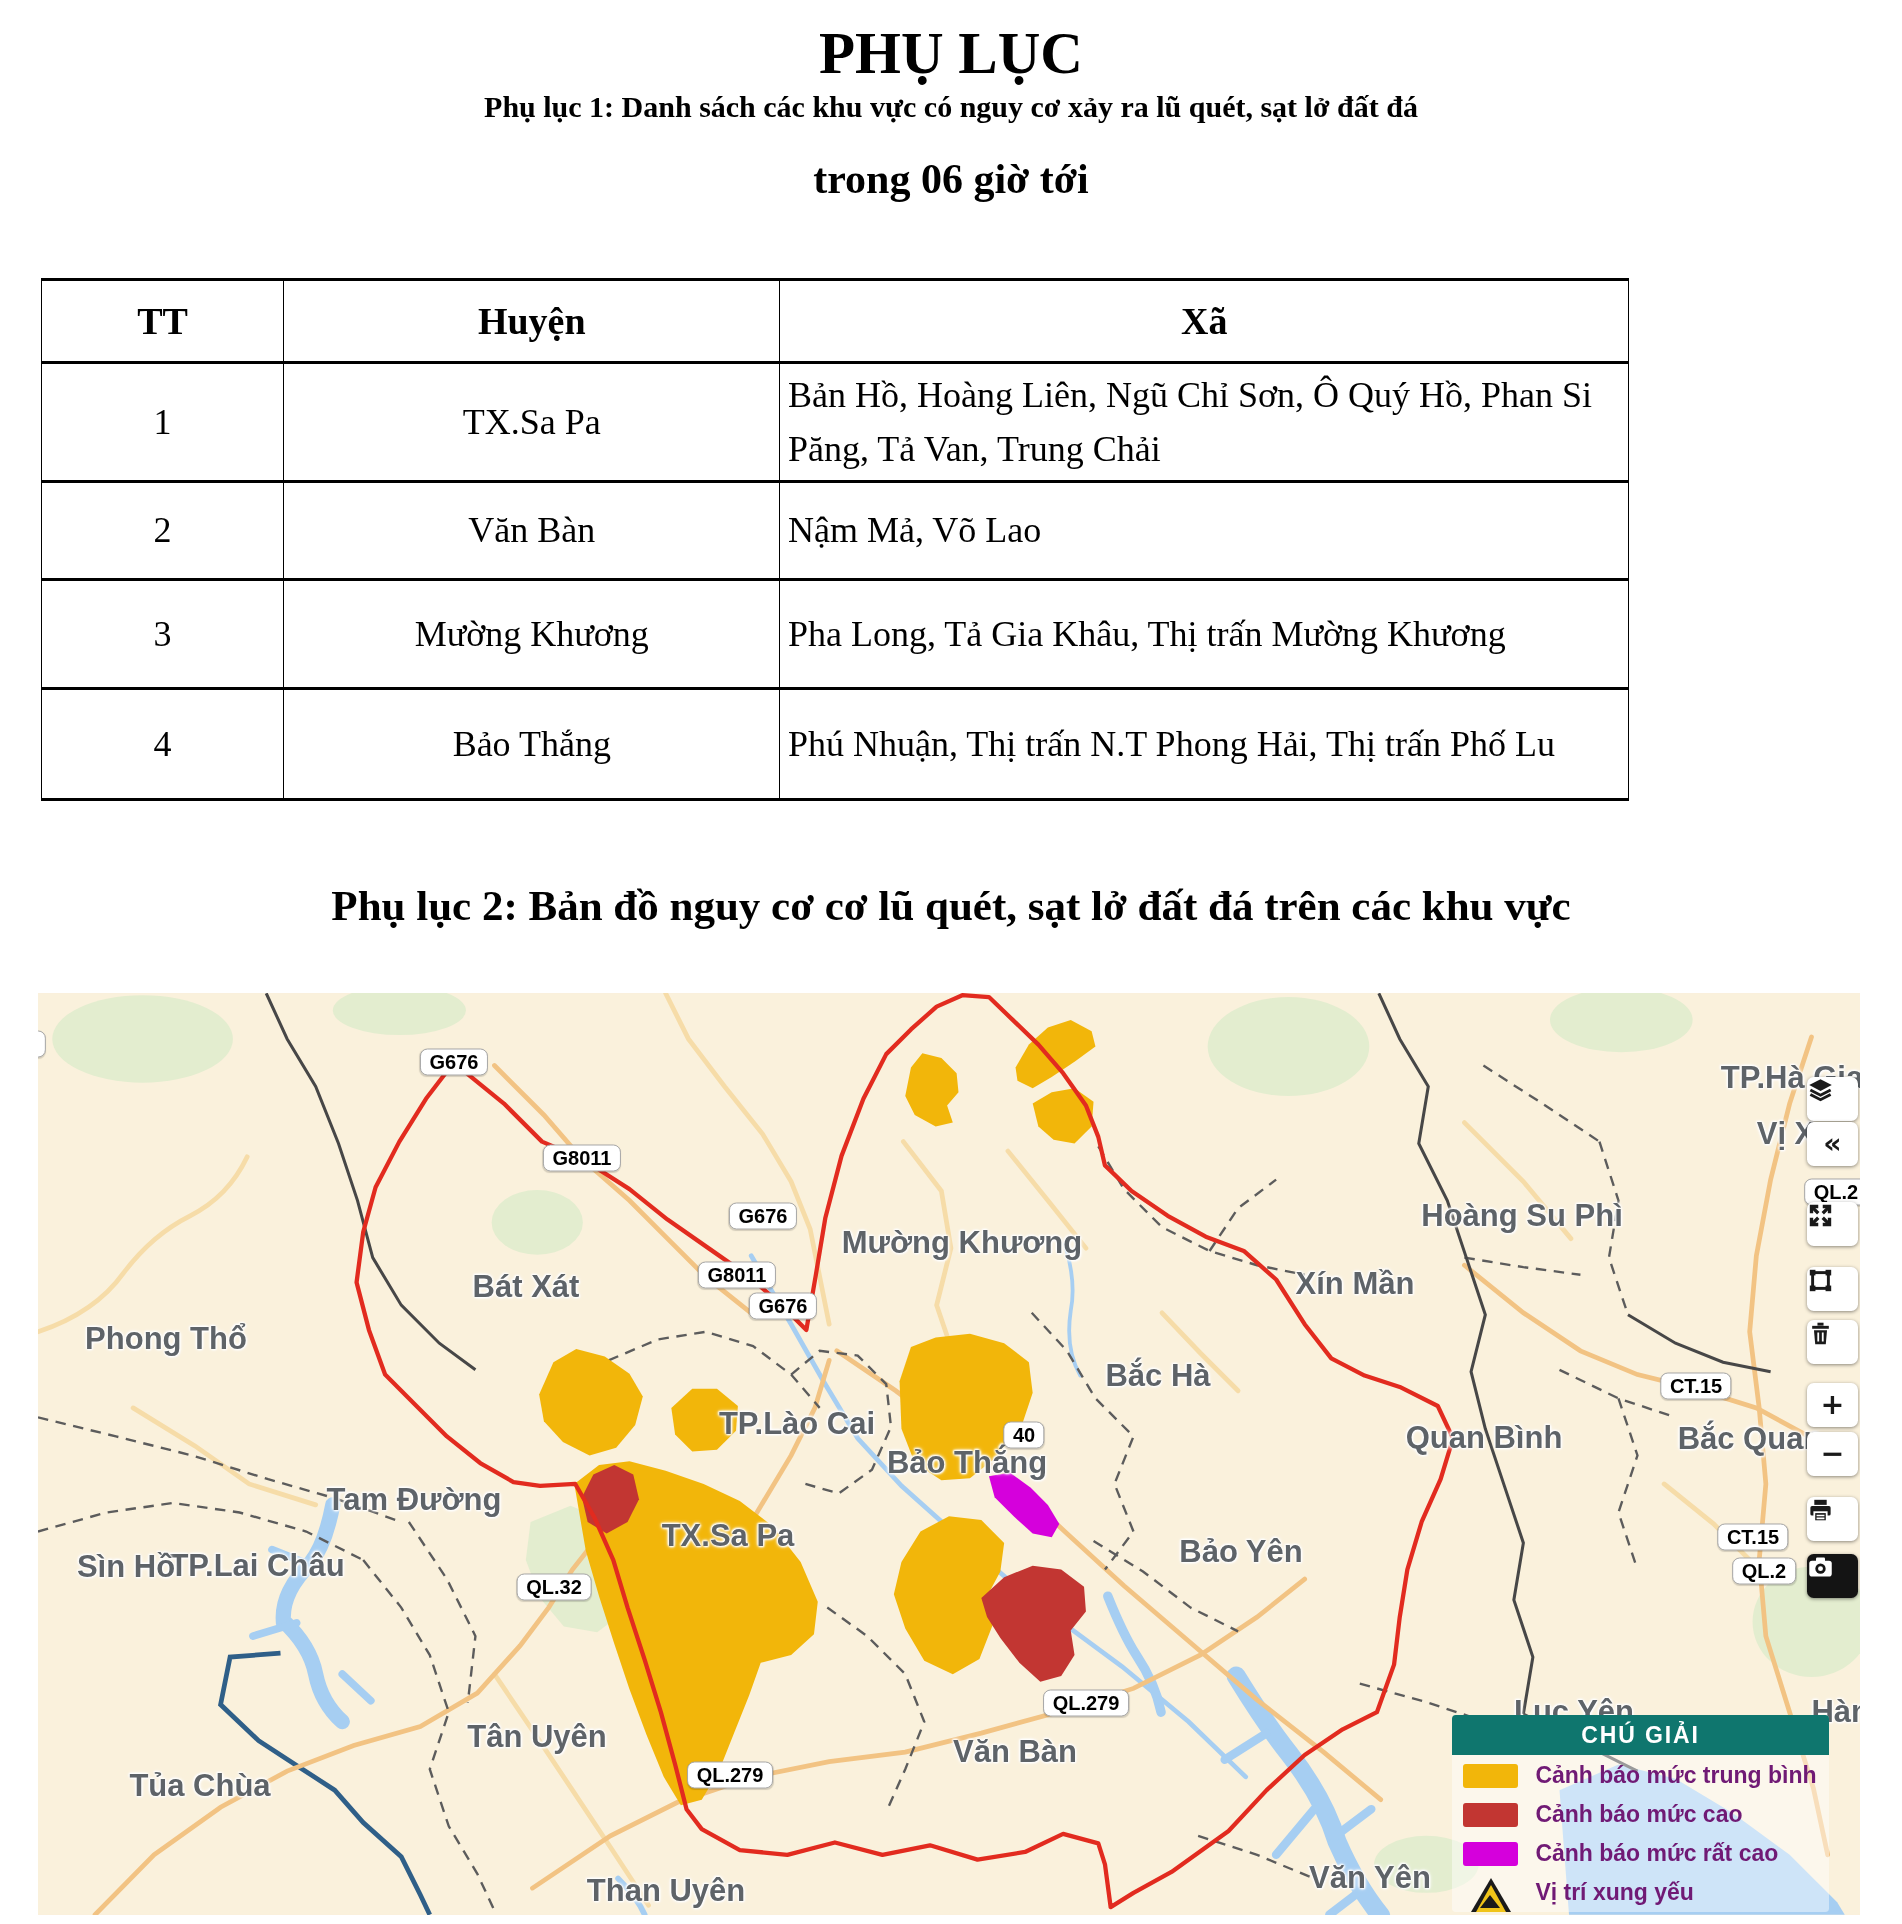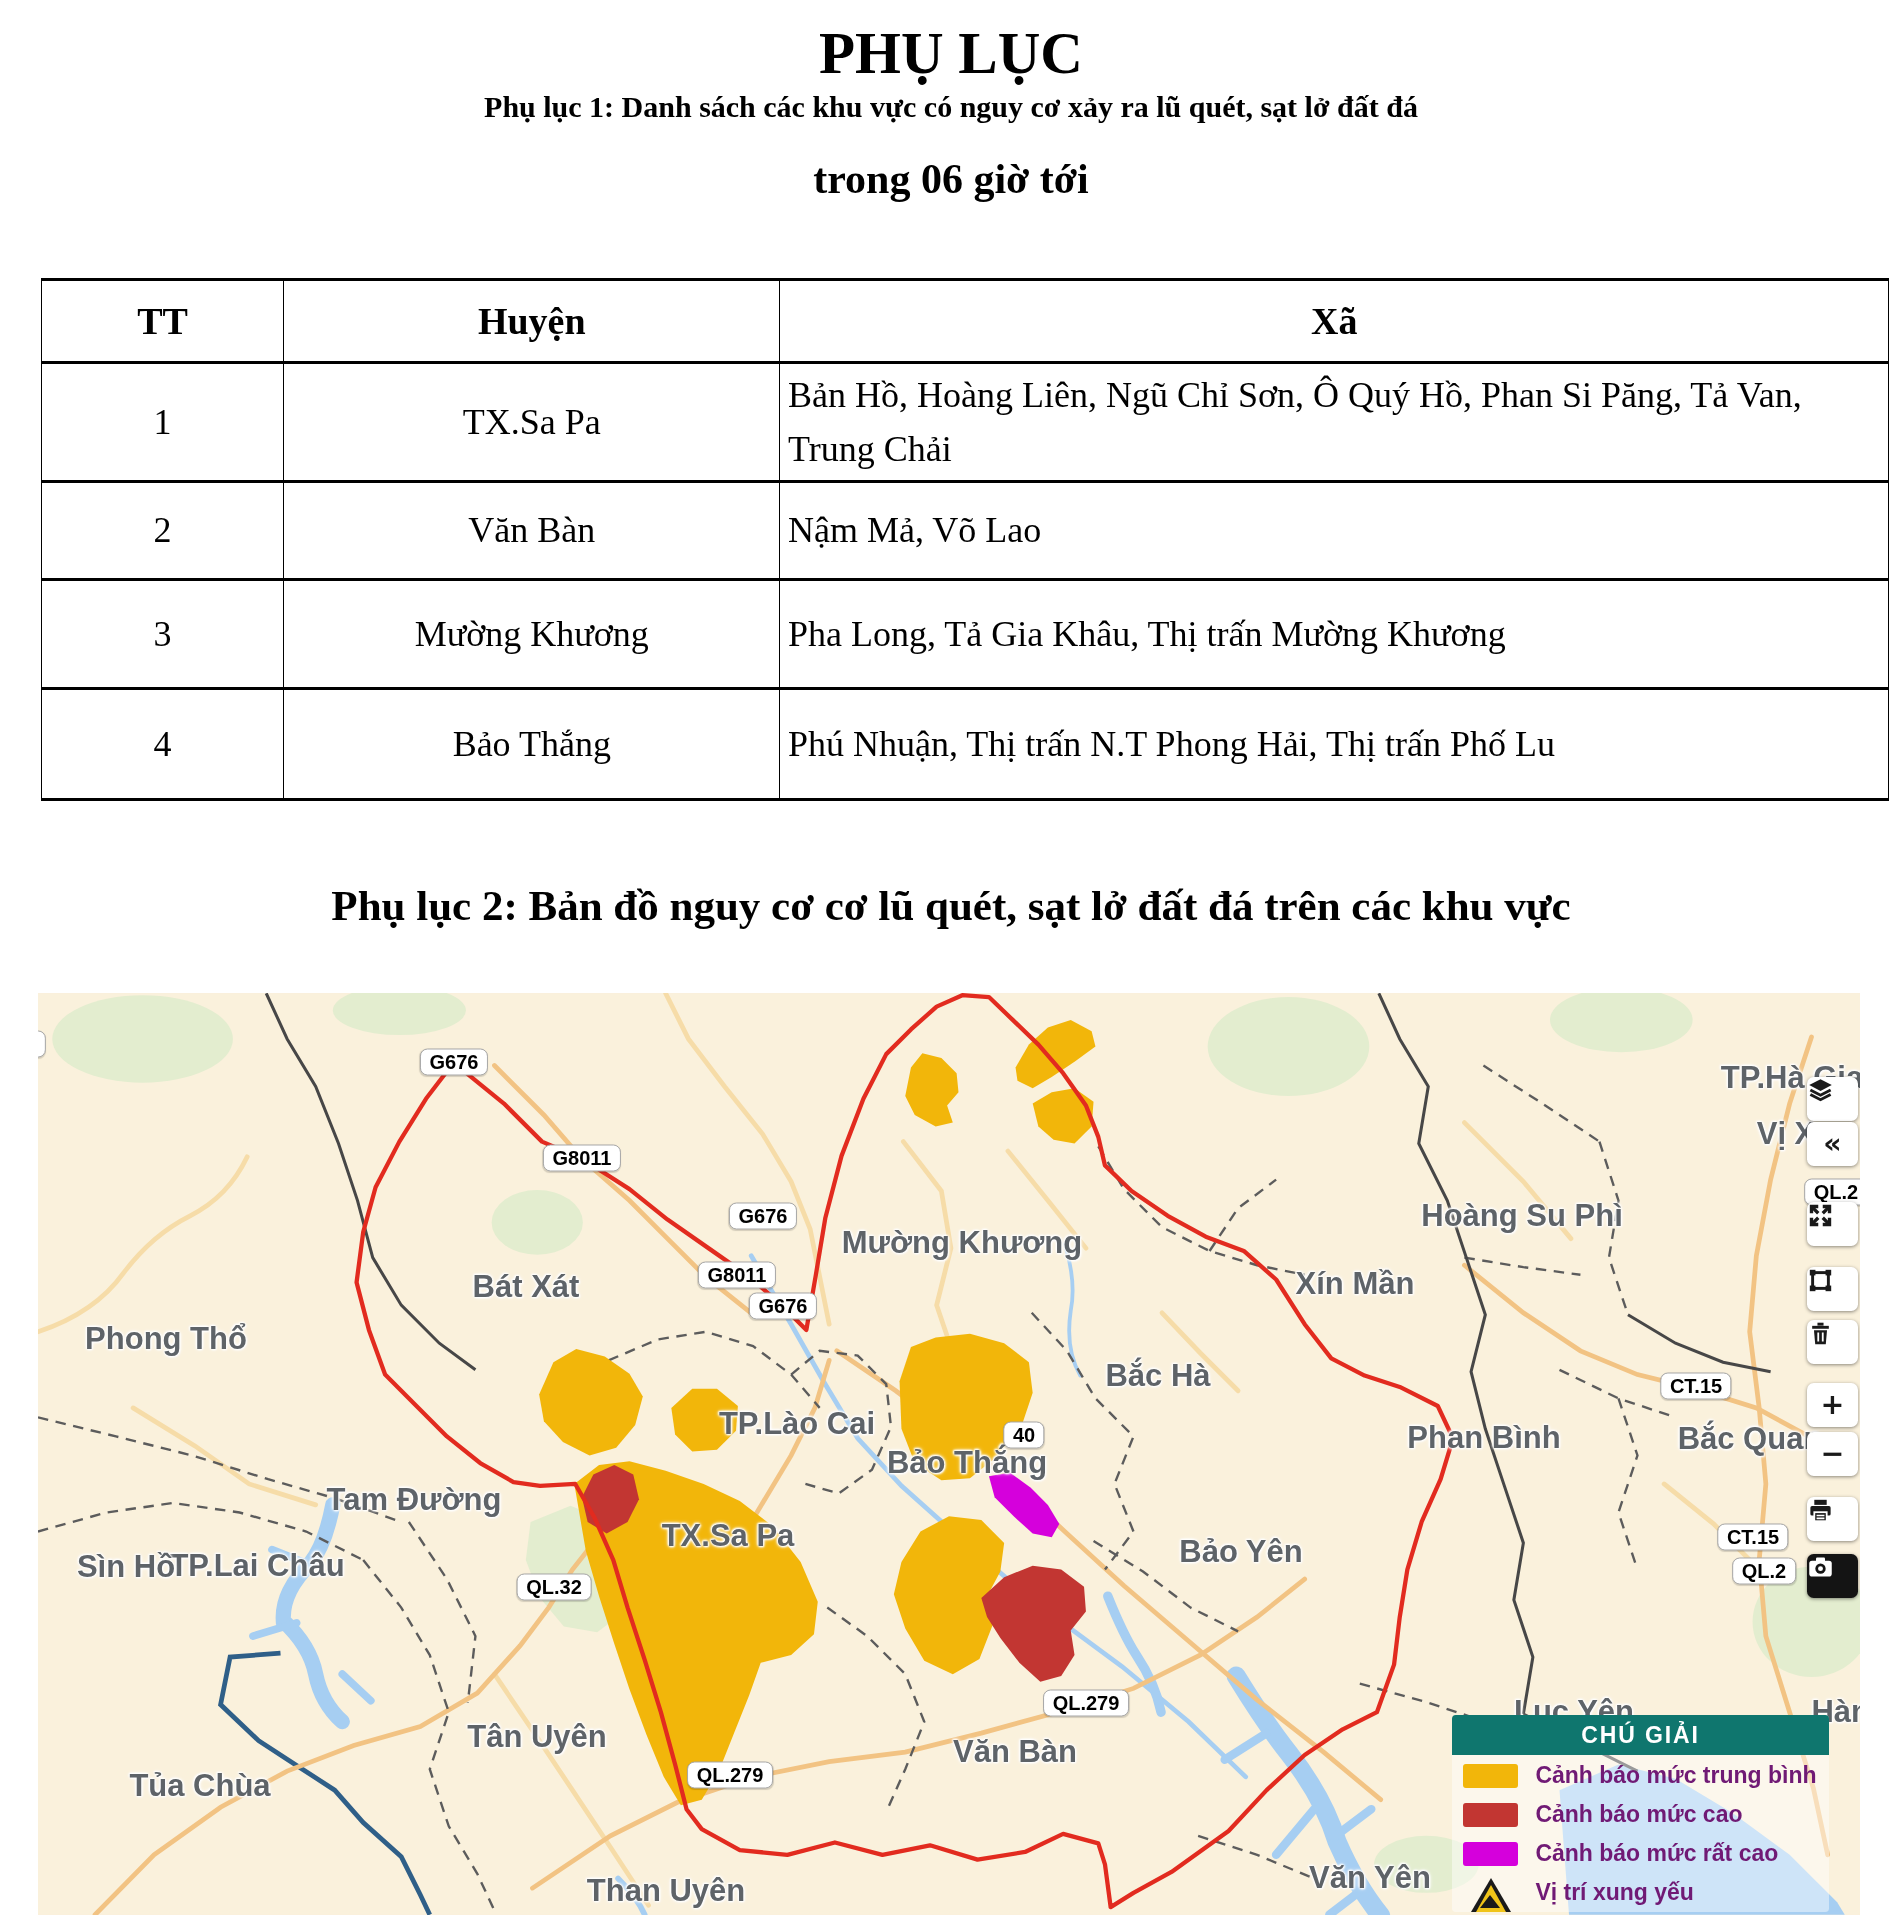--- a/index.html
+++ b/index.html
@@ -3,21 +3,21 @@
 <meta charset="utf-8">
 <style>
   html,body{margin:0;padding:0;background:#fff;}
   body{width:1902px;height:1924px;position:relative;font-family:"Liberation Serif",serif;color:#000;overflow:hidden;}
   .doc-title{position:absolute;left:0;width:100%;text-align:center;font-weight:bold;}
   #title{top:19px;font-size:59px;font-family:Liberation Serif, serif;}
   #sub1{top:90px;font-size:30px;}
   #sub2{top:155px;font-size:42px;}
   #sec2{top:881px;font-size:43px;}
   
-  table.risk{position:absolute;left:41px;top:278px;width:1848px;border-collapse:collapse;table-layout:fixed;}
+  table.risk{position:absolute;left:41px;top:278px;width:1588px;border-collapse:collapse;table-layout:fixed;}
   table.risk th,table.risk td{border:1.9px solid #000;font-size:36px;padding:1.9px 7.6px;vertical-align:middle;}
   table.risk th{font-size:38px;font-weight:bold;height:76px;border-top:3.8px solid #000;border-bottom:3.8px solid #000;}
   table.risk td{border-bottom:3.8px solid #000;}
   td.tt,th.c-tt{width:226px;text-align:center;}
   td.huyen,th.c-huyen{width:480px;text-align:center;}
   td.xa{text-align:left;line-height:1.5;}
   
   #map{position:absolute;left:38px;top:993px;width:1822px;height:922px;background:#FAF1DC;overflow:hidden;font-family:"Liberation Sans",sans-serif;}
   #map svg{position:absolute;left:0;top:0;}
   .place-label{position:absolute;transform:translate(-50%,-50%);font-size:31px;font-weight:600;color:#5E6368;white-space:nowrap;z-index:12;
@@ -210,21 +210,21 @@
       <div class="place-label" style="left: 690px; top: 543px;">TX.Sa Pa</div>
       <div class="place-label" style="left: 759px; top: 431px;">TP.Lào Cai</div>
       <div class="place-label" style="left: 924px; top: 250px;">Mường Khương</div>
       <div class="place-label" style="left: 1120px; top: 383px;">Bắc Hà</div>
       <div class="place-label" style="left: 929px; top: 470px;">Bảo Thắng</div>
       <div class="place-label" style="left: 1203px; top: 559px;">Bảo Yên</div>
       <div class="place-label" style="left: 977px; top: 759px;">Văn Bàn</div>
       <div class="place-label" style="left: 1332px; top: 885px;">Văn Yên</div>
       <div class="place-label" style="left: 1484px; top: 223px;">Hoàng Su Phì</div>
       <div class="place-label" style="left: 1317px; top: 291px;">Xín Mần</div>
-      <div class="place-label" style="left: 1446px; top: 445px;">Phan Bình</div>
+      <div class="place-label" style="left: 1446px; top: 445px;">Quan Bình</div>
       <div class="place-label" style="left: 1712px; top: 446px;">Bắc Quan</div>
       <div class="place-label" style="left: 1754px; top: 85px;">TP.Hà Gia</div>
       <div class="place-label" style="left: 1748px; top: 141px;">Vị X</div>
       <div class="place-label" style="left: 1536px; top: 719px;">Lục Yên</div>
       <div class="place-label" style="left: 1807px; top: 719px;">Hàm</div>
     </div>
   <div>
       <div class="map-btn" style="top: 84px;">
         <svg viewBox="0 0 24 24">
           <path d="M12 2 22 7.2 12 12.4 2 7.2Z" fill="#1a1a1a"></path>

